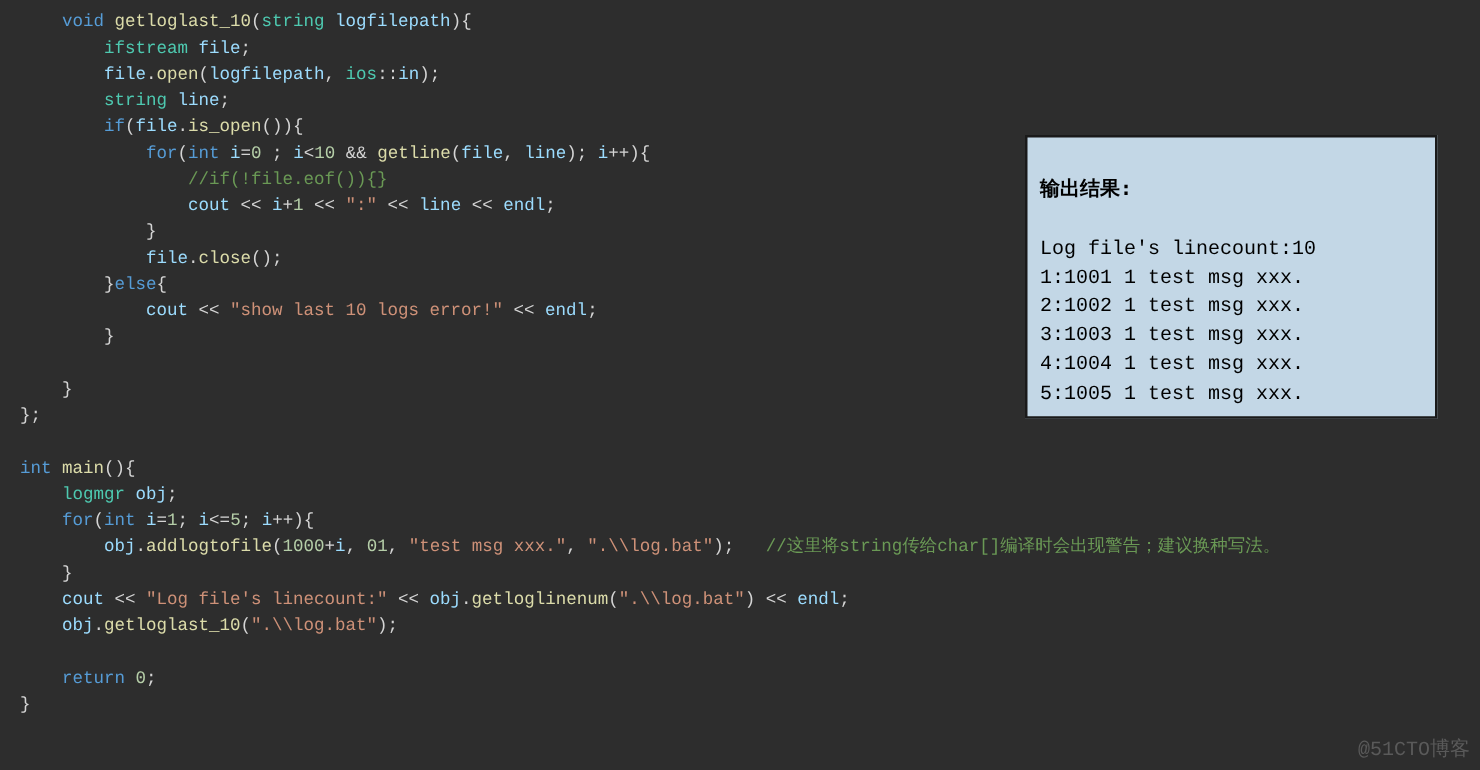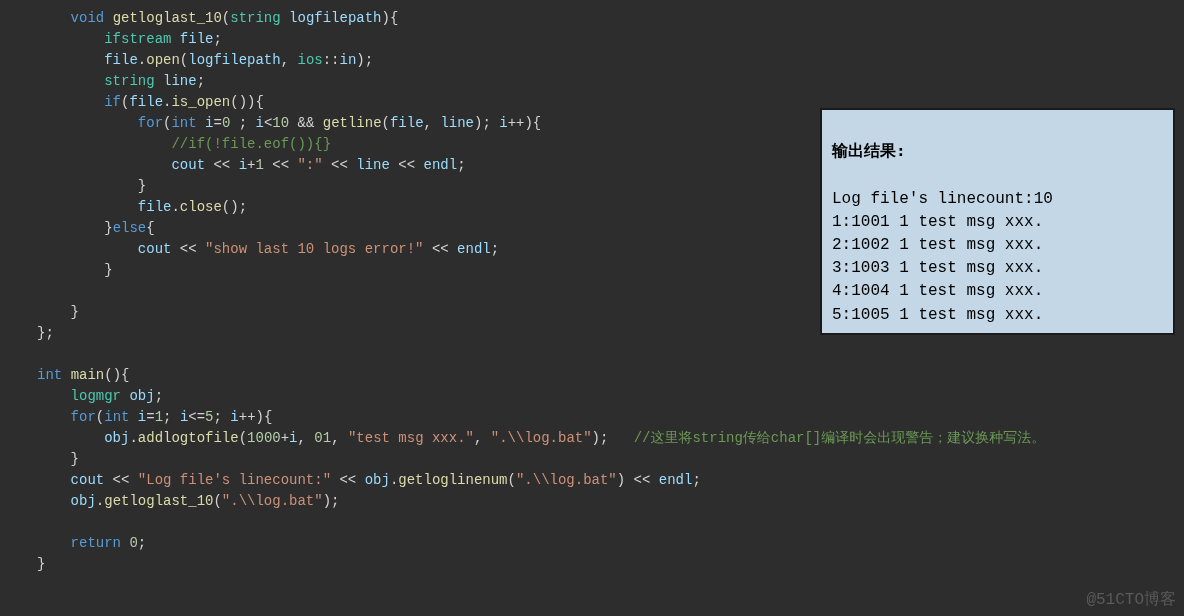--- a/index.html
+++ b/index.html
@@ -11,21 +11,20 @@
     line-height: 1.5;
     width: 1184px;
     height: 616px;
     position: relative;
     overflow: hidden;
   }
   .code-area {
     padding: 8px 0 8px 16px;
     white-space: pre;
     color: #d4d4d4;
-    margin-left: 21px;
   }
   .tok-keyword { color: #569cd6; }
   .tok-type    { color: #4ec9b0; }
   .tok-func    { color: #dcdcaa; }
   .tok-var     { color: #9cdcfe; }
   .tok-string  { color: #ce9178; }
   .tok-number  { color: #b5cea8; }
   .tok-comment { color: #6a9955; }
   .tok-punct   { color: #d4d4d4; }
   .tok-op      { color: #d4d4d4; }
@@ -37,21 +36,21 @@
     color: #e60012;
     font-weight: bold;
     font-size: 20px;
     font-family: "Microsoft YaHei", SimSun, sans-serif;
     margin-top: 41px;
   }
   .output-box {
     position: absolute;
     top: 108px;
     left: 820px;
-    width: 355px;
+    width: 330px;
     background: #c3d7e6;
     border: 2px solid #1a1a1a;
     color: #000;
     font-family: Consolas, "Courier New", monospace;
     font-size: 16px;
     line-height: 1.45;
     padding: 6px 10px;
     box-sizing: border-box;
     white-space: pre;
   }

